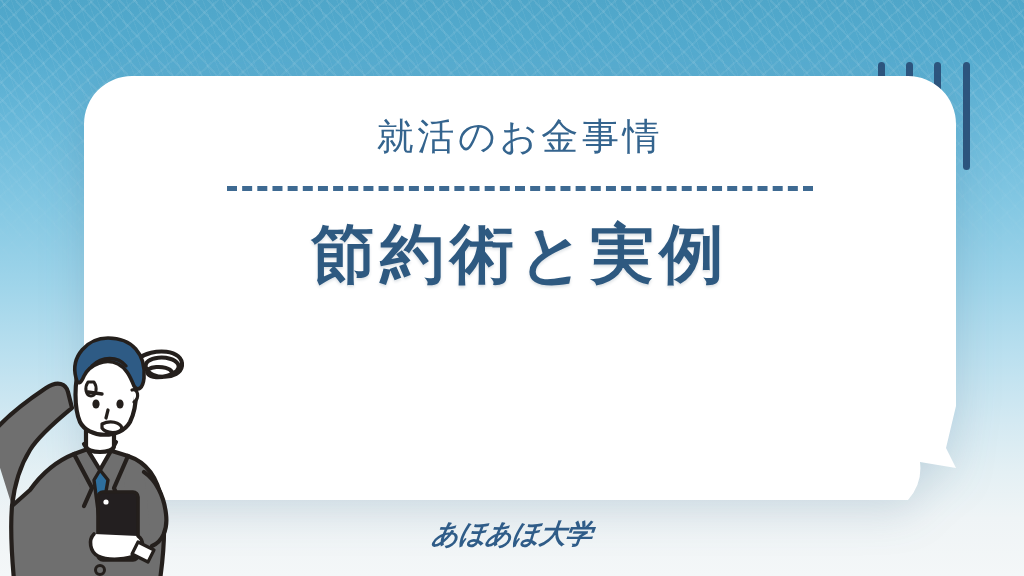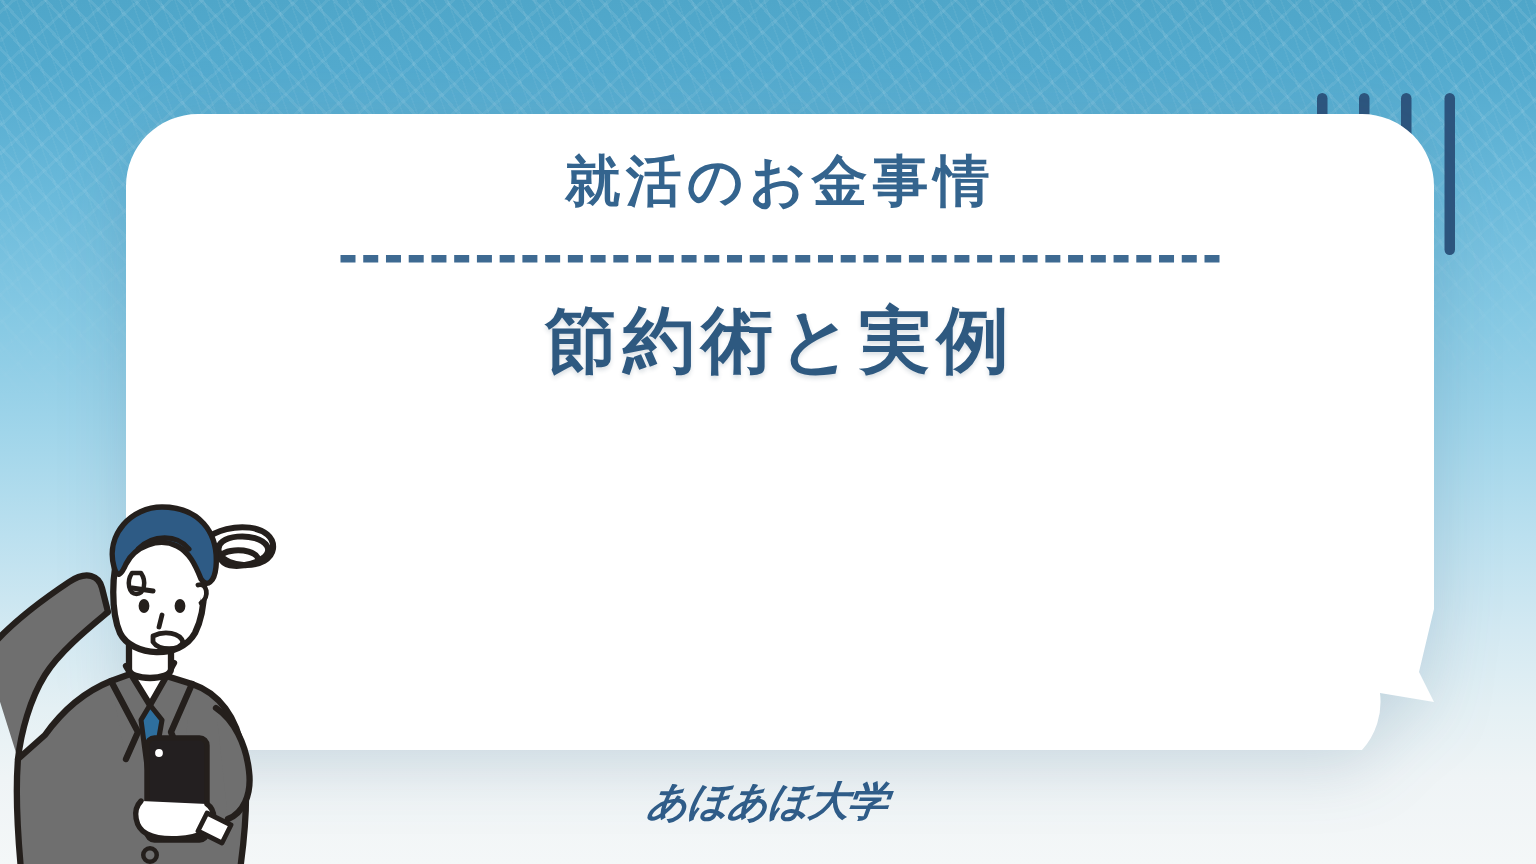--- a/index.html
+++ b/index.html
@@ -67,23 +67,23 @@
   #card-svg { display:block; width:100%; height:100%; }
 
   
   #card-content {
     position:absolute; left:84px; top:76px;
     width:872px; height:424px;
     display:flex; flex-direction:column; align-items:center;
   }
 
   #eyebrow {
-    margin-top:20px;
+    margin-top:36px;
     font-size:37px;
-    font-weight:700;
+    font-weight:400;
     letter-spacing:.10em;
     color:#34648E;
     white-space:nowrap;
   }
 
   #divider {
     margin-top:24px;
     width:586px; height:0;
     border-top:5px dashed #3E6A92;
   }
@@ -93,21 +93,21 @@
     font-size:55px;
     font-weight:700;
     letter-spacing:.03em;
     color:#E06F72;
     white-space:nowrap;
     text-shadow:0 2px 3px rgba(90,60,60,.13);
   }
 
   #headline-2 {
     margin-top:20px;
-    font-size:48px;
+    font-size:64px;
     font-weight:700;
     letter-spacing:.085em;
     color:#2E5980;
     white-space:nowrap;
     text-shadow:0 2px 3px rgba(30,60,90,.16);
   }
 
   
   #brand {
     position:absolute; left:0; right:0; top:516px;

